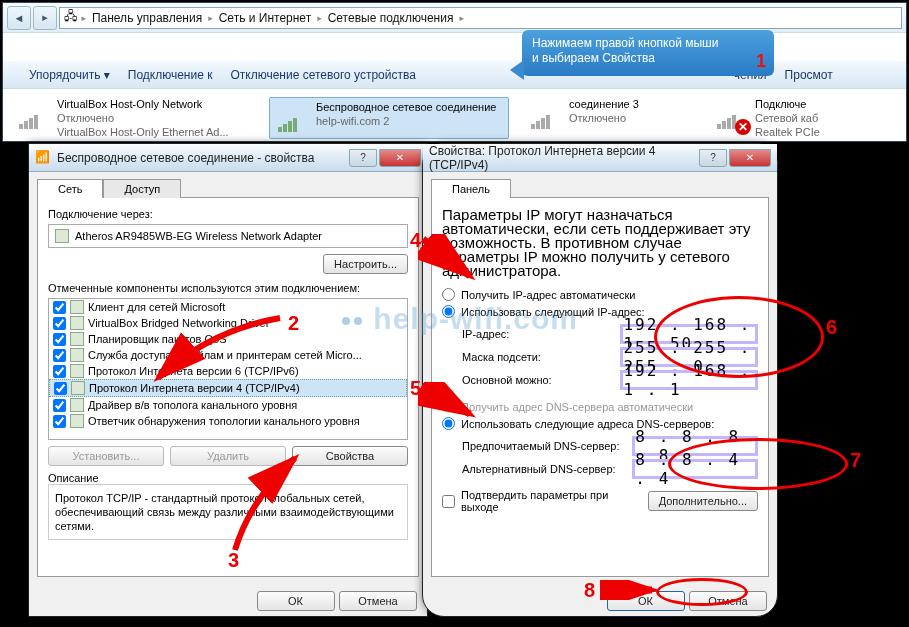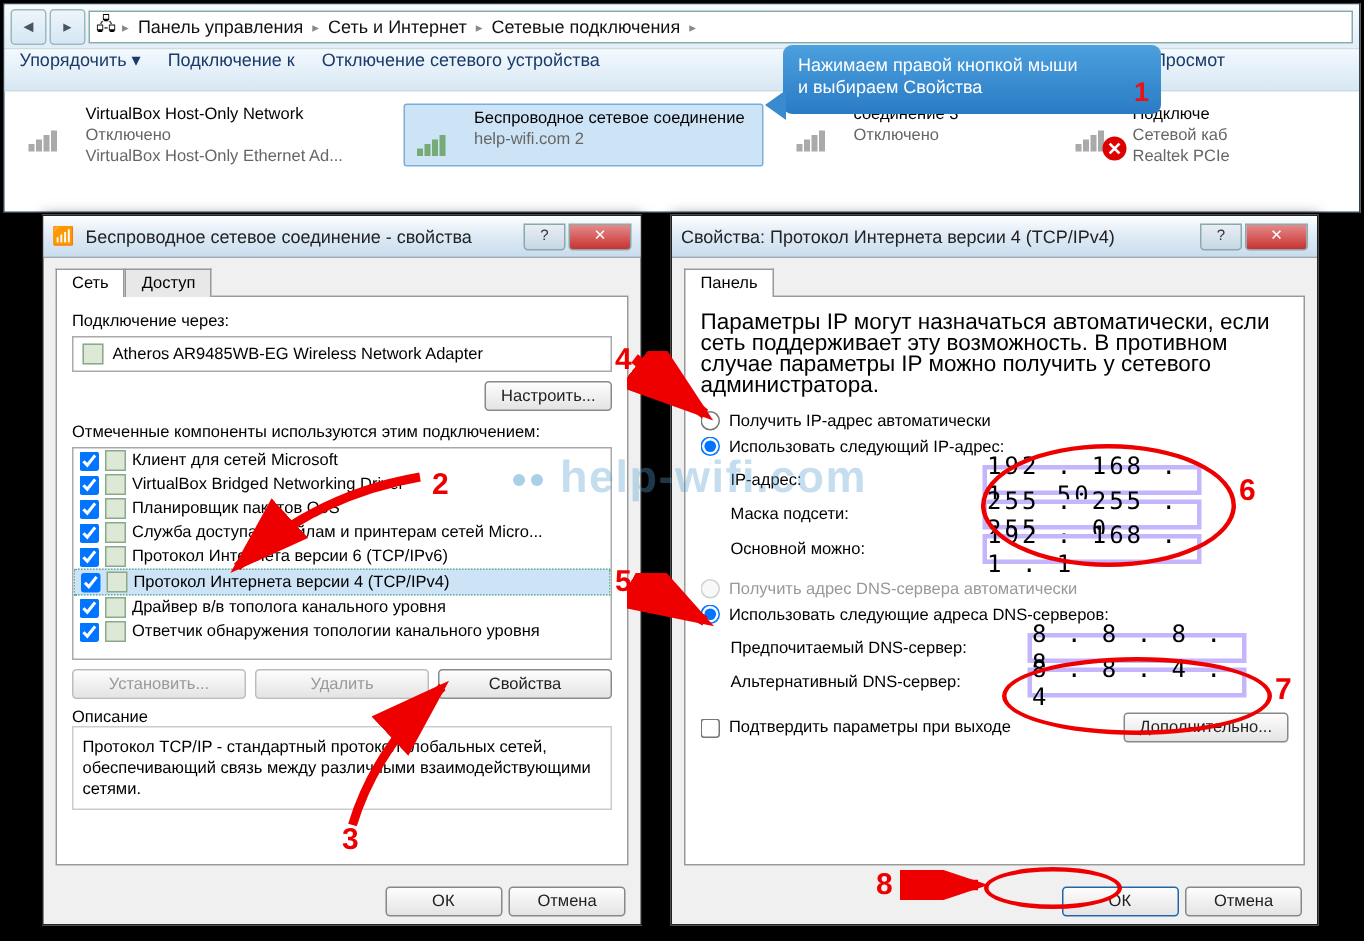--- a/index.html
+++ b/index.html
@@ -5,21 +5,21 @@
 * { box-sizing: border-box; margin: 0; padding: 0; font-family: "Segoe UI", Tahoma, sans-serif; }
 body { width: 909px; height: 627px; background: #000; overflow: hidden; position: relative; }
 
 
 .explorer { position: absolute; top: 2px; left: 2px; right: 2px; height: 140px; background: #fff; border: 1px solid #345; }
 .addrbar { height: 30px; background: linear-gradient(#f7fbff, #e3edf7); display: flex; align-items: center; padding: 0 4px; gap: 2px; border-bottom: 1px solid #cdd; }
 .navbtn { width: 24px; height: 24px; border-radius: 3px; background: linear-gradient(#eef5fb,#d6e6f5); border: 1px solid #9bb; display: inline-flex; align-items: center; justify-content: center; font-size: 11px; color: #456; }
 .crumbbox { flex: 1; height: 22px; background: #fff; border: 1px solid #8aa; display: flex; align-items: center; padding: 0 4px; gap: 4px; font-size: 12px; }
 .crumb { padding: 0 2px; color: #111; }
 .crumbsep { color: #888; font-size: 9px; }
-.cmdbar { height: 28px; background: linear-gradient(#f3f9fe,#d7e7f3); display: flex; gap: 18px; padding: 0 10px; font-size: 12px; color: #1a3a6a; border-bottom: 1px solid #cdd; }
+.cmdbar { height: 28px; background: linear-gradient(#f3f9fe,#d7e7f3); display: flex; align-items: center; gap: 18px; padding: 0 26px; font-size: 12px; color: #1a3a6a; border-bottom: 1px solid #cdd; margin-top: 28px; }
 .cmdbar span { cursor: default; }
 .netgrid { display: flex; padding: 8px 10px; gap: 16px; }
 .netitem { display: flex; gap: 8px; width: 240px; }
 .neticon { width: 36px; height: 36px; position: relative; }
 .neticon .bars { width: 22px; height: 16px; position: absolute; bottom: 4px; left: 6px; }
 .neticon .bars span { position: absolute; bottom: 0; width: 4px; background: #7a7; }
 .neticon .bars span:nth-child(1){left:0;height:5px}
 .neticon .bars span:nth-child(2){left:5px;height:8px}
 .neticon .bars span:nth-child(3){left:10px;height:11px}
 .neticon .bars span:nth-child(4){left:15px;height:14px}
@@ -31,28 +31,28 @@
 .selitem { background: #cde4f7; border: 1px solid #7baed9; border-radius: 2px; padding: 2px; }
 
 
 .balloon { position: absolute; top: 30px; left: 522px; width: 252px; height: 46px; background: linear-gradient(#4ca0dd,#2a7bc5); border-radius: 6px; color: #fff; font-size: 12px; padding: 6px 10px; line-height: 15px; }
 .balloon::before { content: ""; position: absolute; left: -22px; top: 30px; border: 10px solid transparent; border-right: 14px solid #3a8ad0; }
 .balloon .num { position: absolute; right: 8px; bottom: 4px; color: #e11; font: bold 18px Arial; }
 
 
 .dlg { position: absolute; background: #f0f0f0; border: 1px solid #222; box-shadow: 0 0 8px rgba(0,0,0,.5); }
 .dlg1 { top: 143px; left: 28px; width: 400px; height: 474px; }
-.dlg2 { top: 143px; left: 447px; width: 432px; height: 474px; }
+.dlg2 { top: 143px; left: 422px; width: 356px; height: 474px; border-radius: 22px; }
 .titlebar { height: 28px; background: linear-gradient(#fdfefe,#e0ecf6 45%,#c9dced); display: flex; align-items: center; padding: 0 6px; font-size: 12px; color: #222; border-bottom: 1px solid #9ab; }
 .titlebar .ticon { width: 16px; height: 16px; margin-right: 6px; display: inline-block; }
 .winbtns { margin-left: auto; display: flex; gap: 2px; }
 .winbtn { width: 28px; height: 18px; border-radius: 0 0 3px 3px; background: linear-gradient(#e8eef4,#c7d7e5); border: 1px solid #8aa; font-size: 10px; text-align: center; line-height: 16px; color: #333; }
 .winbtn.close { background: linear-gradient(#e58a8a,#c83232); color: #fff; width: 42px; }
 .tabrow { padding: 6px 8px 0; display: flex; gap: 0; font-size: 11px; }
-.tab { padding: 3px 10px; background: #f0f0f0; border: 1px solid #999; border-bottom: none; position: relative; top: 1px; }
+.tab { padding: 3px 20px; background: #f0f0f0; border: 1px solid #999; border-bottom: none; position: relative; top: 1px; }
 .tab.active { background: #fff; }
 .tab:not(.active) { background: #e8e8e8; }
 .tabbody { margin: 0 8px 8px; background: #fff; border: 1px solid #999; padding: 10px; font-size: 11px; }
 
 .group { margin-bottom: 8px; }
 .adapterbox { border: 1px solid #aaa; background: #fff; padding: 4px 6px; display: flex; align-items: center; gap: 6px; margin: 4px 0 6px; }
 .btnrow { text-align: right; }
 .wbtn { display: inline-block; min-width: 78px; padding: 3px 10px; background: linear-gradient(#fdfdfd,#e4e4e4); border: 1px solid #888; border-radius: 3px; font-size: 11px; text-align: center; color: #222; }
 .wbtn.dis { color: #999; border-color: #bbb; }
 .complist { border: 1px solid #aaa; height: 142px; overflow: hidden; margin: 4px 0 6px; }

